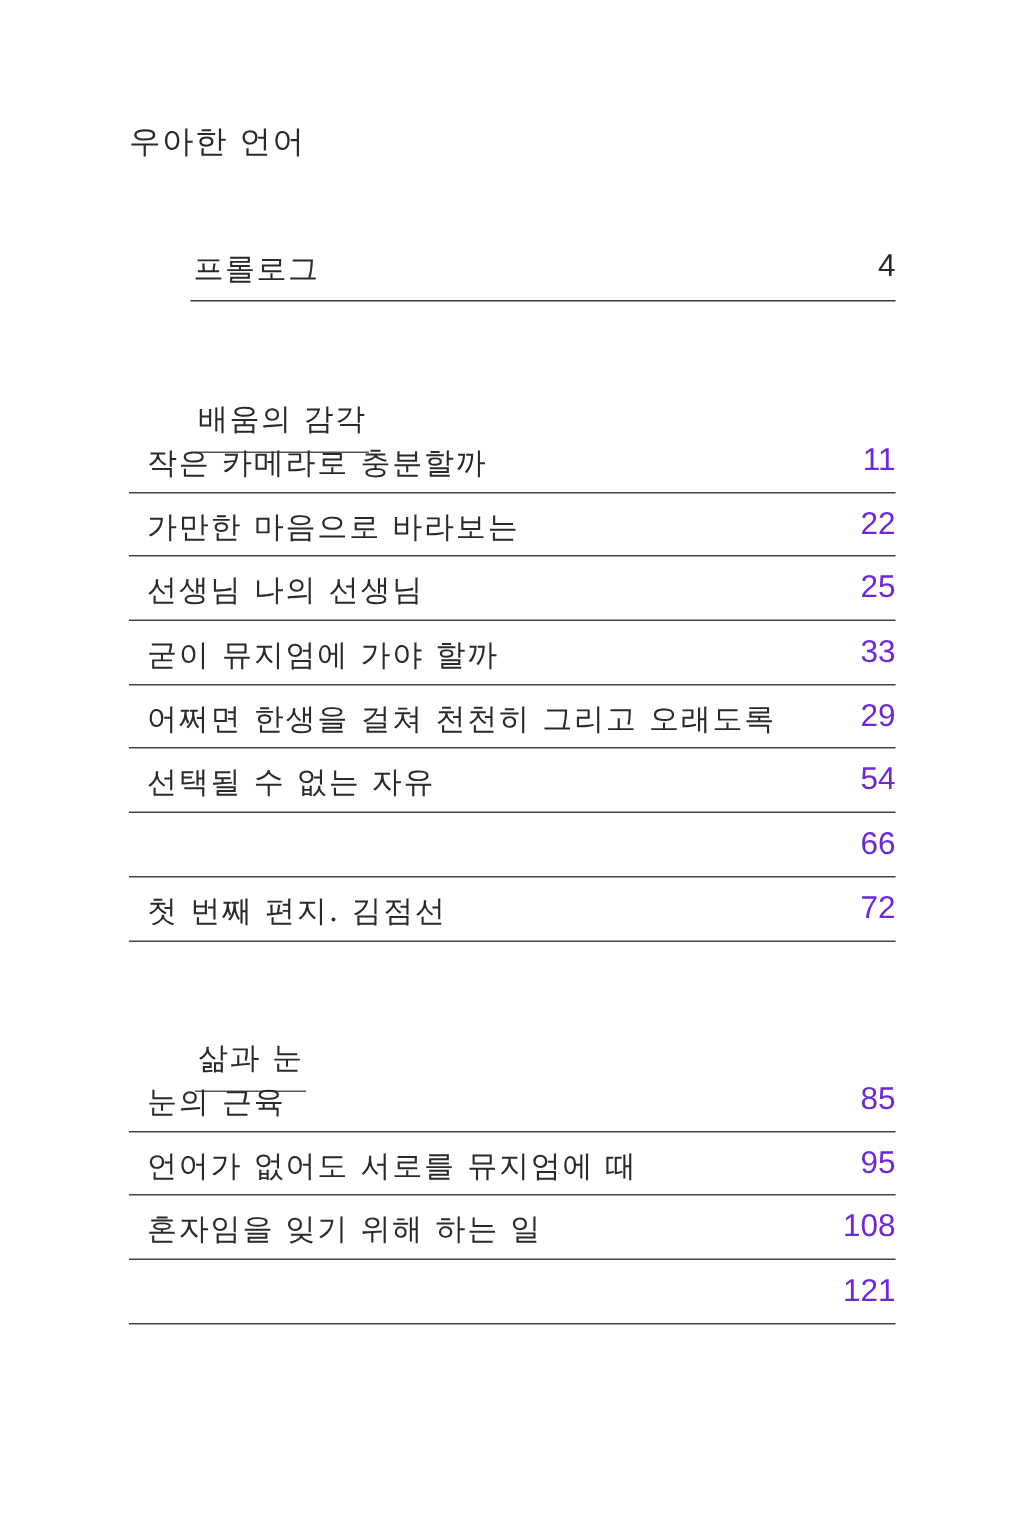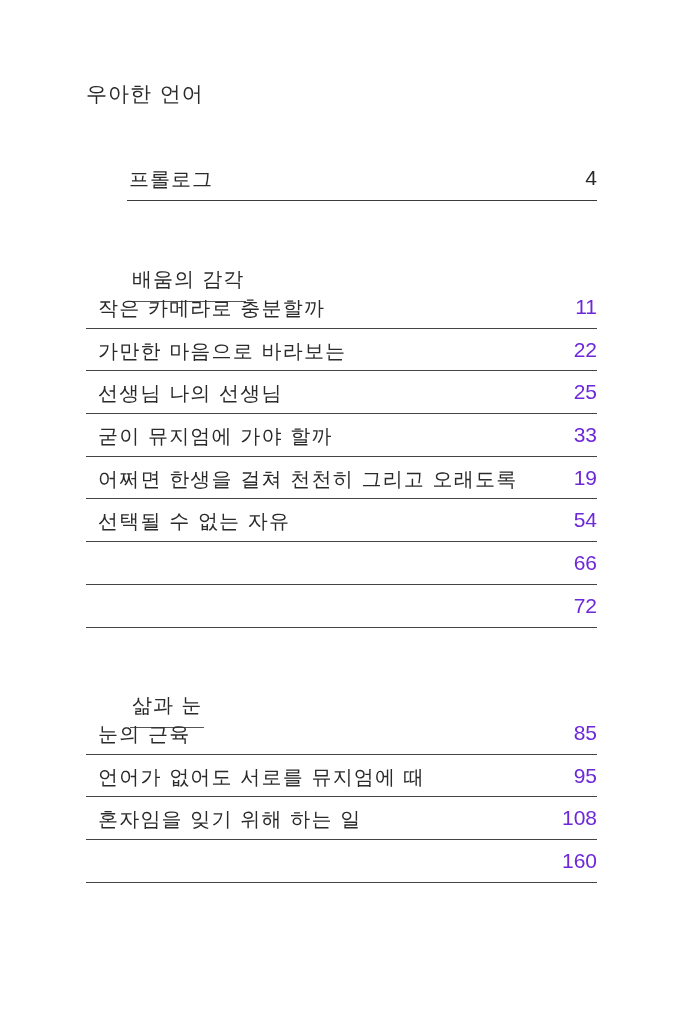--- a/index.html
+++ b/index.html
@@ -45,30 +45,31 @@
   <div class="row">
       <span class="t">선생님 나의 선생님</span>
       <span class="p">25</span>
     </div>
   <div class="row">
       <span class="t">굳이 뮤지엄에 가야 할까</span>
       <span class="p">33</span>
     </div>
   <div class="row">
       <span class="t">어쩌면 한생을 걸쳐 천천히 그리고 오래도록</span>
-      <span class="p">19</span>
+      <span class="p">29</span>
     </div>
   <div class="row">
       <span class="t">선택될 수 없는 자유</span>
       <span class="p">54</span>
     </div>
   <div class="row">
       <span class="p">66</span>
     </div>
   <div class="row">
+      <span class="t">첫 번째 편지. 김점선</span>
       <span class="p">72</span>
     </div>
 </div>
 
 <div class="section" style="top:670px;">
   <div class="section-head">
       <span class="st">삶과 눈</span>
     </div>
   <div class="row">
       <span class="t">눈의 근육</span>
@@ -76,15 +77,15 @@
     </div>
   <div class="row">
       <span class="t">언어가 없어도 서로를 뮤지엄에 때</span>
       <span class="p">95</span>
     </div>
   <div class="row">
       <span class="t">혼자임을 잊기 위해 하는 일</span>
       <span class="p">108</span>
     </div>
   <div class="row">
-      <span class="p">160</span>
+      <span class="p">121</span>
     </div>
 </div>
 
 </body></html>

